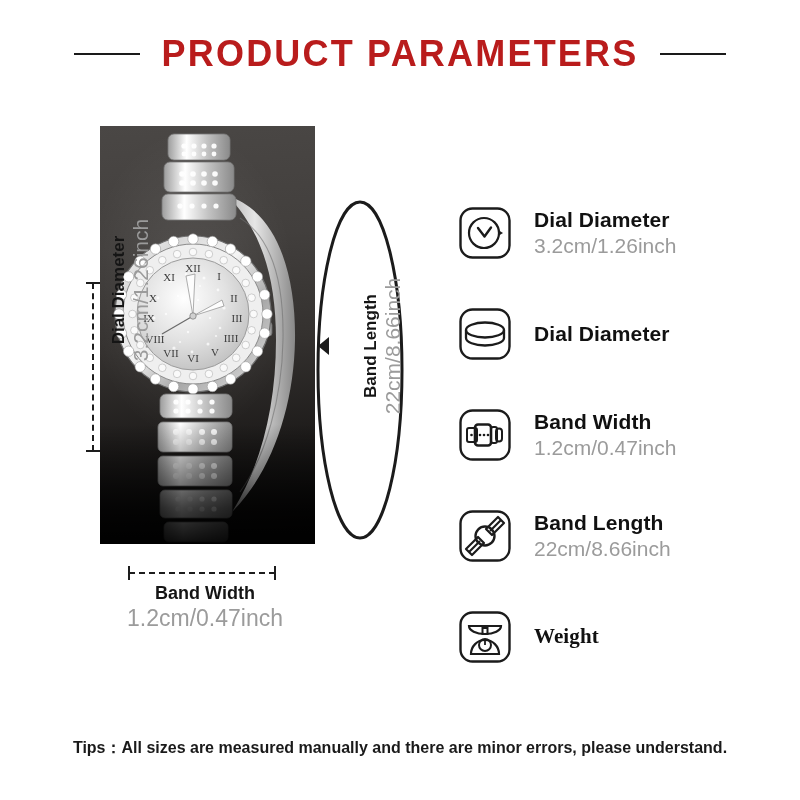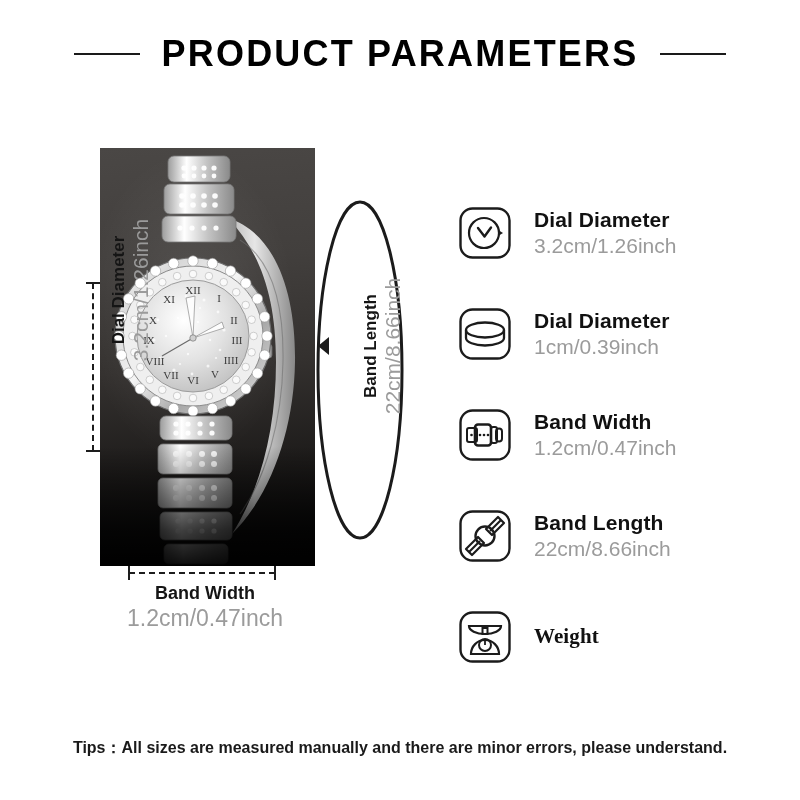--- a/index.html
+++ b/index.html
@@ -34,30 +34,30 @@
   .title-rule {
     width: 66px;
     height: 2px;
     background: #1a1a1a;
     flex: none;
   }
   .title-text {
     font-size: 36px;
     font-weight: 700;
     letter-spacing: 2.2px;
-    color: #000000;
+    color: #b91c1c;
     white-space: nowrap;
     font-family: "Liberation Sans", "DejaVu Sans", sans-serif;
   }
 
   
   .photo {
     position: absolute;
     left: 100px;
-    top: 148px;
+    top: 126px;
     width: 215px;
     height: 418px;
     overflow: hidden;
     background:
       linear-gradient(175deg, #4a4745 0%, #423f3d 28%, #34312f 52%, #1d1b1a 76%, #070707 100%);
   }
   .photo .vign {
     position: absolute; inset: 0;
     background: radial-gradient(ellipse 78% 60% at 42% 38%, rgba(255,255,255,0.10) 0%, rgba(0,0,0,0) 62%);
   }
@@ -469,21 +469,20 @@
     </div>
 
     <div class="spec-row">
       <svg class="spec-icon" viewBox="0 0 54 54">
         <rect x="2.5" y="2.5" width="49" height="49" rx="12" fill="none" stroke="#1b1b1b" stroke-width="2.4"></rect>
         <ellipse cx="27" cy="23" rx="19" ry="7.5" fill="none" stroke="#1b1b1b" stroke-width="2.3"></ellipse>
         <path d="M8 23 L8 31 A19 7.5 0 0 0 46 31 L46 23" fill="none" stroke="#1b1b1b" stroke-width="2.3"></path>
       </svg>
       <div class="spec-text">
         <span class="spec-label">Dial Diameter</span>
-        <span class="spec-value">1cm/0.39inch</span>
       </div>
     </div>
 
     <div class="spec-row">
       <svg class="spec-icon" viewBox="0 0 54 54">
         <rect x="2.5" y="2.5" width="49" height="49" rx="12" fill="none" stroke="#1b1b1b" stroke-width="2.4"></rect>
         <rect x="9" y="20" width="10" height="14" rx="2" fill="none" stroke="#1b1b1b" stroke-width="2"></rect>
         <rect x="17" y="16.5" width="16" height="21" rx="3" fill="none" stroke="#1b1b1b" stroke-width="2.6"></rect>
         <rect x="33" y="19" width="6" height="16" rx="2" fill="none" stroke="#1b1b1b" stroke-width="2"></rect>
         <rect x="38" y="20.5" width="6" height="13" rx="3" fill="none" stroke="#1b1b1b" stroke-width="2"></rect>

